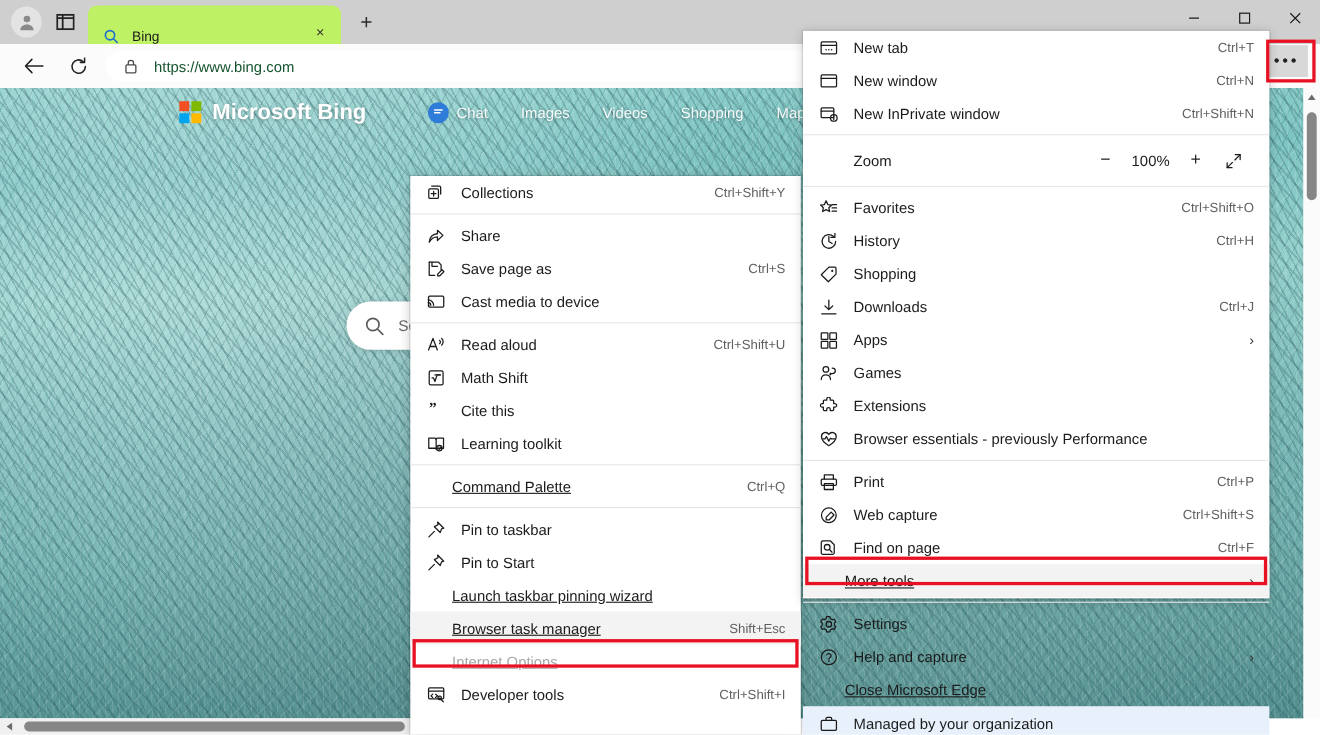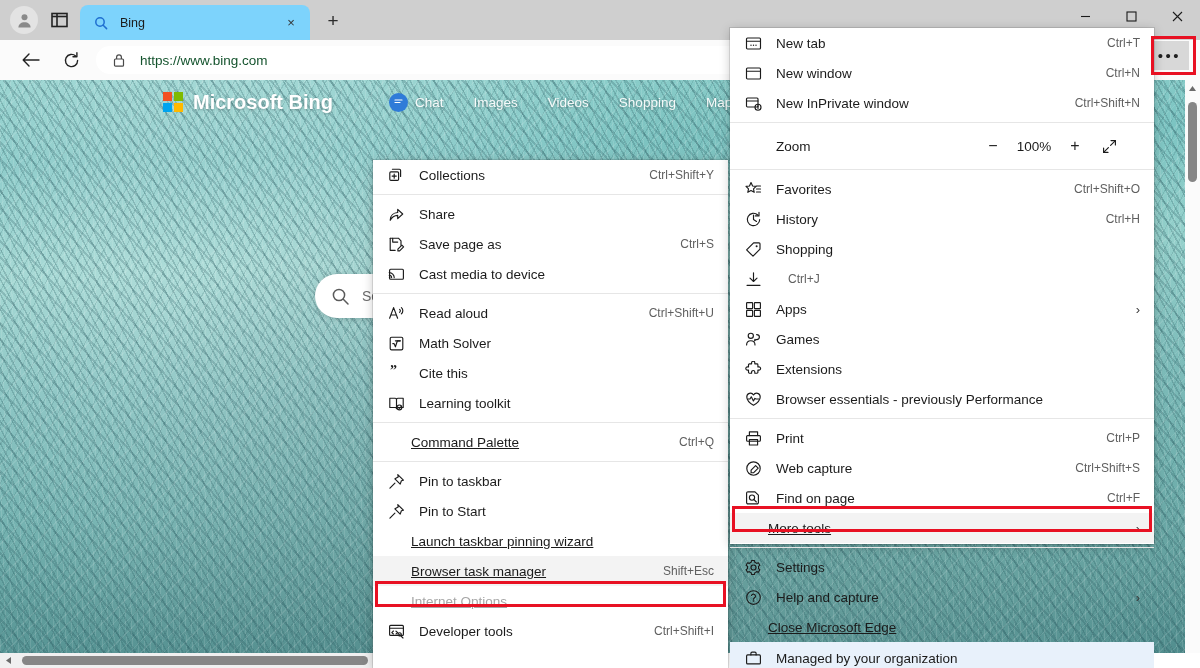--- a/index.html
+++ b/index.html
@@ -21,22 +21,22 @@
     border-radius: 50%; background: #e3e3e3;
     display: flex; align-items: center; justify-content: center;
   }
   .avatar-btn svg { display: block; }
   .tablist-btn {
     position: absolute; left: 46px; top: 8px; width: 26px; height: 24px;
     display: flex; align-items: center; justify-content: center;
   }
   .tab {
     position: absolute; left: 80px; top: 5px; width: 230px; height: 35px;
-    background: #7dd3fc; border-radius: 8px 8px 0 0;
-    display: flex; align-items: center;
+    background: #bef264; border-radius: 8px 8px 0 0;
+    display: flex; align-items: flex-end;
   }
   .tab-favicon { margin-left: 14px; display: flex; align-items: center; }
   .tab-title {
     margin-left: 12px; font-size: 12.5px; color: #1b1b1b;
     white-space: nowrap; overflow: hidden; flex: 1;
   }
   .tab-close {
     width: 22px; height: 22px; margin-right: 8px;
     display: flex; align-items: center; justify-content: center;
     font-size: 13px; color: #333;
@@ -176,21 +176,21 @@
   .mi .lb { flex: 1; white-space: nowrap; }
   .mi .sc { color: #5f5f5f; font-size: 12px; white-space: nowrap; margin-left: 12px; }
   .mi .ch { margin-left: 12px; color: #3a3a3a; font-size: 13px; }
   .mi.noicon .lb { margin-left: 38px; text-decoration: underline; }
   .mi.disabled .lb { color: #a6a6a6; }
   .mi.highlight { background: #f3f3f3; }
   .mi.footer { background: #e8f1fb; height: 32px; }
   .sep { height: 1px; background: #e6e6e6; margin: 4px 0; }
 
   .zoomrow {
-    display: flex; align-items: center; height: 38px; padding: 0 28px 0 0;
+    display: flex; align-items: center; height: 38px; padding: 0 16px 0 0;
   }
   .zoomrow .lb { margin-left: 46px; flex: 1; font-size: 13.5px; }
   .zoomrow .zbtn {
     width: 34px; height: 28px; display: flex; align-items: center; justify-content: center;
     font-size: 16px; color: #222;
   }
   .zoomrow .zval {
     width: 48px; text-align: center; font-size: 13.5px; color: #1b1b1b;
   }
   .zoomrow .zfull {
@@ -394,21 +394,21 @@
         <span class="sc">Ctrl+Shift+U</span>
       </div>
       <div class="mi">
         <span class="ic">
           <svg width="17" height="17" viewBox="0 0 17 17" fill="none" stroke="#1b1b1b" stroke-width="1.15" stroke-linecap="round" stroke-linejoin="round">
             <rect x="2.2" y="2.2" width="12.6" height="12.6" rx="1.4"></rect>
             <path d="M4.8 8.6h1.3l1.3 3.2 2-6h3"></path>
             <path d="M7.4 5.8h4.6"></path>
           </svg>
         </span>
-        <span class="lb">Math Solver</span>
+        <span class="lb">Math Shift</span>
       </div>
       <div class="mi">
         <span class="ic">
           <svg width="17" height="17" viewBox="0 0 17 17">
             <text x="2" y="10" font-family="Liberation Serif, serif" font-size="14" font-weight="bold" fill="#1b1b1b">”</text>
           </svg>
         </span>
         <span class="lb">Cite this</span>
       </div>
       <div class="mi">
@@ -553,20 +553,21 @@
         </span>
         <span class="lb">Shopping</span>
       </div>
       <div class="mi">
         <span class="ic">
           <svg width="17" height="17" viewBox="0 0 17 17" fill="none" stroke="#1b1b1b" stroke-width="1.15" stroke-linecap="round" stroke-linejoin="round">
             <path d="M8.5 1.8v8.6M5 7.2l3.5 3.3 3.5-3.3"></path>
             <path d="M2 14.3h13"></path>
           </svg>
         </span>
+        <span class="lb">Downloads</span>
         <span class="sc">Ctrl+J</span>
       </div>
       <div class="mi">
         <span class="ic">
           <svg width="17" height="17" viewBox="0 0 17 17" fill="none" stroke="#1b1b1b" stroke-width="1.15" stroke-linecap="round" stroke-linejoin="round">
             <rect x="1.6" y="1.6" width="6" height="6" rx=".6"></rect>
             <rect x="9.4" y="1.6" width="6" height="6" rx=".6"></rect>
             <rect x="1.6" y="9.4" width="6" height="6" rx=".6"></rect>
             <rect x="9.4" y="9.4" width="6" height="6" rx=".6"></rect>
           </svg>

